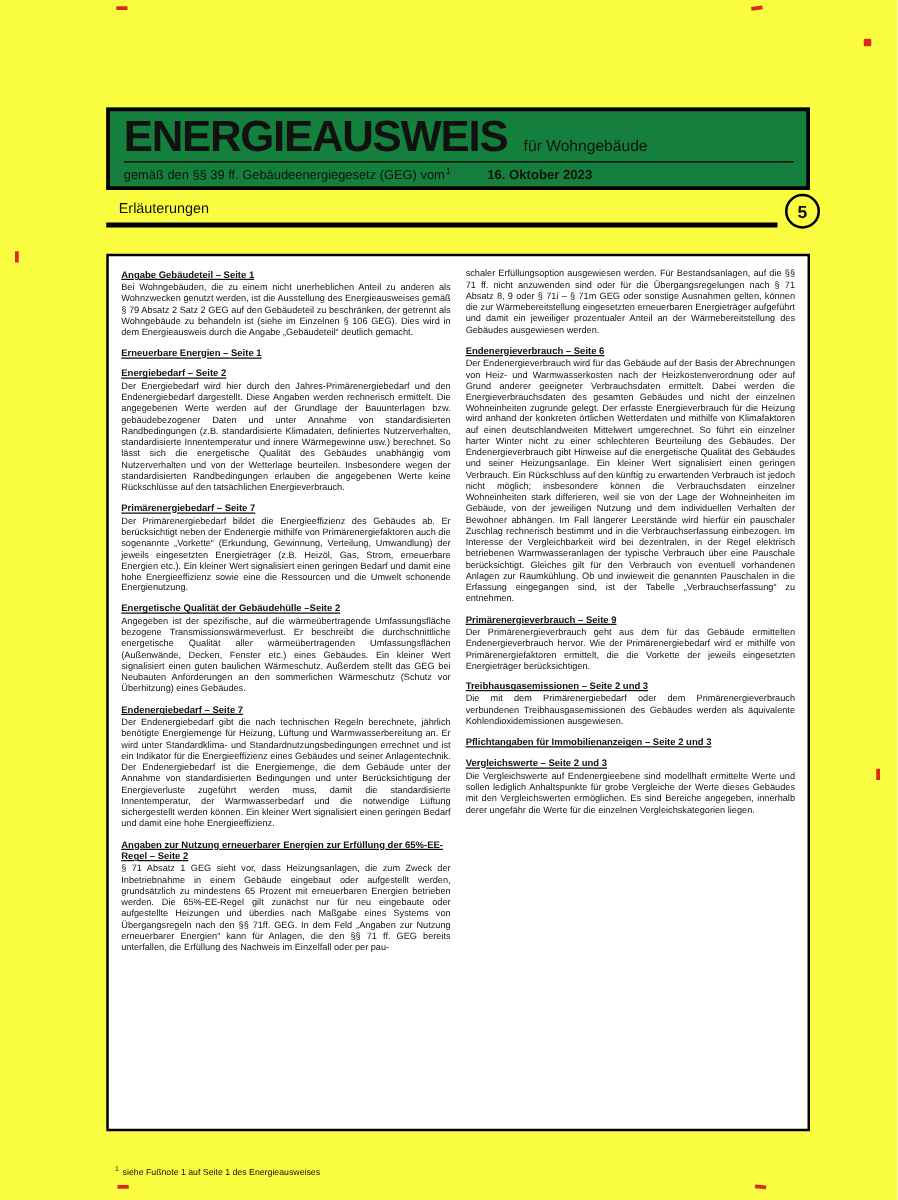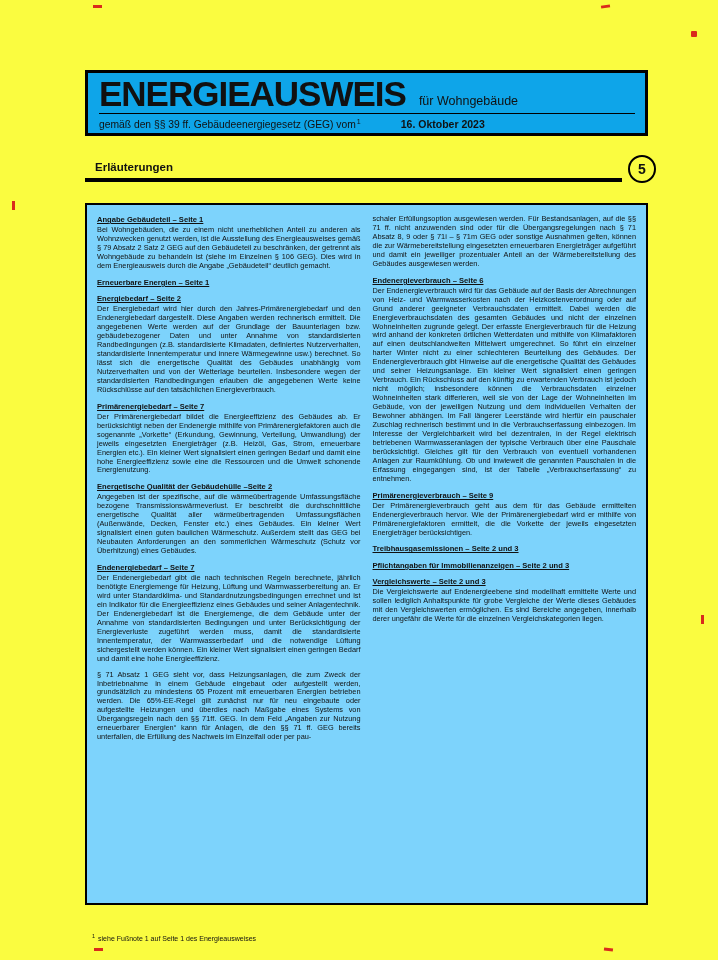--- a/index.html
+++ b/index.html
@@ -7,48 +7,48 @@
   body {
     position:relative;
     background:#fafc40;
     font-family:"Liberation Sans", sans-serif;
     color:#111;
     overflow:hidden;
   }
 
   
   .header-box {
-    position:absolute; left:85px; top:70px; width:563px; height:66px;
-    background:#0ea5e9; border:3px solid #000;
+    position:absolute; left:85px; top:86px; width:563px; height:66px;
+    background:#15803d; border:3px solid #000;
     padding:3px 10px 3px 11px;
   }
   .title-row {
     display:flex; align-items:flex-end; gap:13px;
     border-bottom:1px solid #000; padding-bottom:2px;
   }
   .title { font-size:35px; font-weight:bold; letter-spacing:-1px; line-height:1; white-space:nowrap; }
   .subtitle { font-size:12.5px; font-weight:normal; padding-bottom:3px; white-space:nowrap; }
   .law-row { display:flex; align-items:baseline; font-size:10.3px; margin-top:4px; }
   .law-row sup { font-size:7px; vertical-align:super; margin-left:1px; }
-  .date { font-weight:bold; margin-left:40px; font-size:10.5px; }
+  .date { font-weight:bold; margin-left:29px; font-size:10.5px; }
 
   
-  .section-label { position:absolute; left:95px; top:161px; font-size:11.5px; font-weight:bold; }
+  .section-label { position:absolute; left:95px; top:161px; font-size:11.5px; font-weight:normal; }
   .thick-rule { position:absolute; left:85px; top:178px; width:537px; height:4px; background:#000; }
   .page-circle {
     position:absolute; left:628px; top:155px; width:28px; height:28px;
     border:2.5px solid #000; border-radius:50%;
     display:flex; align-items:center; justify-content:center;
     font-size:14px; font-weight:bold;
   }
 
   
   .content-box {
     position:absolute; left:85px; top:203px; width:563px; height:702px;
-    background:#7dd3fc; border:2.5px solid #000;
+    background:#ffffff; border:2.5px solid #000;
     padding:10px 10px 8px 10px;
     display:flex; gap:12px;
   }
   .col { width:265px; }
   .section { margin-bottom:7px; }
   .sec-heading {
     font-size:7.6px; font-weight:bold; text-decoration:underline;
     line-height:1.25; margin-bottom:1.5px;
   }
   .sec-body {
@@ -113,38 +113,40 @@
       </div>
       <div class="section">
         <div class="sec-heading">Energetische Qualität der Gebäudehülle –Seite 2</div>
         <div class="sec-body">Angegeben ist der spezifische, auf die wärmeübertragende Umfassungsfläche bezogene Transmissionswärmeverlust. Er beschreibt die durchschnittliche energetische Qualität aller wärmeübertragenden Umfassungsflächen (Außenwände, Decken, Fenster etc.) eines Gebäudes. Ein kleiner Wert signalisiert einen guten baulichen Wärmeschutz. Außerdem stellt das GEG bei Neubauten Anforderungen an den sommerlichen Wärmeschutz (Schutz vor Überhitzung) eines Gebäudes.</div>
       </div>
       <div class="section">
         <div class="sec-heading">Endenergiebedarf – Seite 7</div>
         <div class="sec-body">Der Endenergiebedarf gibt die nach technischen Regeln berechnete, jährlich benötigte Energiemenge für Heizung, Lüftung und Warmwasserbereitung an. Er wird unter Standardklima- und Standardnutzungsbedingungen errechnet und ist ein Indikator für die Energieeffizienz eines Gebäudes und seiner Anlagentechnik. Der Endenergiebedarf ist die Energiemenge, die dem Gebäude unter der Annahme von standardisierten Bedingungen und unter Berücksichtigung der Energieverluste zugeführt werden muss, damit die standardisierte Innentemperatur, der Warmwasserbedarf und die notwendige Lüftung sichergestellt werden können. Ein kleiner Wert signalisiert einen geringen Bedarf und damit eine hohe Energieeffizienz.</div>
       </div>
       <div class="section">
+        <div class="sec-heading">Angaben zur Nutzung erneuerbarer Energien zur Erfüllung der 65%-EE-Regel – Seite 2</div>
         <div class="sec-body">§ 71 Absatz 1 GEG sieht vor, dass Heizungsanlagen, die zum Zweck der Inbetriebnahme in einem Gebäude eingebaut oder aufgestellt werden, grundsätzlich zu mindestens 65 Prozent mit erneuerbaren Energien betrieben werden. Die 65%-EE-Regel gilt zunächst nur für neu eingebaute oder aufgestellte Heizungen und überdies nach Maßgabe eines Systems von Übergangsregeln nach den §§ 71ff. GEG. In dem Feld „Angaben zur Nutzung erneuerbarer Energien“ kann für Anlagen, die den §§ 71 ff. GEG bereits unterfallen, die Erfüllung des Nachweis im Einzelfall oder per pau-</div>
       </div>
     </div>
 
     <div class="col">
       <div class="section">
         <div class="sec-body">schaler Erfüllungsoption ausgewiesen werden. Für Bestandsanlagen, auf die §§ 71 ff. nicht anzuwenden sind oder für die Übergangsregelungen nach § 71 Absatz 8, 9 oder § 71i – § 71m GEG oder sonstige Ausnahmen gelten, können die zur Wärmebereitstellung eingesetzten erneuerbaren Energieträger aufgeführt und damit ein jeweiliger prozentualer Anteil an der Wärmebereitstellung des Gebäudes ausgewiesen werden.</div>
       </div>
       <div class="section">
         <div class="sec-heading">Endenergieverbrauch – Seite 6</div>
         <div class="sec-body">Der Endenergieverbrauch wird für das Gebäude auf der Basis der Abrechnungen von Heiz- und Warmwasserkosten nach der Heizkostenverordnung oder auf Grund anderer geeigneter Verbrauchsdaten ermittelt. Dabei werden die Energieverbrauchsdaten des gesamten Gebäudes und nicht der einzelnen Wohneinheiten zugrunde gelegt. Der erfasste Energieverbrauch für die Heizung wird anhand der konkreten örtlichen Wetterdaten und mithilfe von Klimafaktoren auf einen deutschlandweiten Mittelwert umgerechnet. So führt ein einzelner harter Winter nicht zu einer schlechteren Beurteilung des Gebäudes. Der Endenergieverbrauch gibt Hinweise auf die energetische Qualität des Gebäudes und seiner Heizungsanlage. Ein kleiner Wert signalisiert einen geringen Verbrauch. Ein Rückschluss auf den künftig zu erwartenden Verbrauch ist jedoch nicht möglich; insbesondere können die Verbrauchsdaten einzelner Wohneinheiten stark differieren, weil sie von der Lage der Wohneinheiten im Gebäude, von der jeweiligen Nutzung und dem individuellen Verhalten der Bewohner abhängen. Im Fall längerer Leerstände wird hierfür ein pauschaler Zuschlag rechnerisch bestimmt und in die Verbrauchserfassung einbezogen. Im Interesse der Vergleichbarkeit wird bei dezentralen, in der Regel elektrisch betriebenen Warmwasseranlagen der typische Verbrauch über eine Pauschale berücksichtigt. Gleiches gilt für den Verbrauch von eventuell vorhandenen Anlagen zur Raumkühlung. Ob und inwieweit die genannten Pauschalen in die Erfassung eingegangen sind, ist der Tabelle „Verbrauchserfassung“ zu entnehmen.</div>
       </div>
       <div class="section">
         <div class="sec-heading">Primärenergieverbrauch – Seite 9</div>
         <div class="sec-body">Der Primärenergieverbrauch geht aus dem für das Gebäude ermittelten Endenergieverbrauch hervor. Wie der Primärenergiebedarf wird er mithilfe von Primärenergiefaktoren ermittelt, die die Vorkette der jeweils eingesetzten Energieträger berücksichtigen.</div>
       </div>
       <div class="section">
         <div class="sec-heading">Treibhausgasemissionen – Seite 2 und 3</div>
+        <div class="sec-body">Die mit dem Primärenergiebedarf oder dem Primärenergieverbrauch verbundenen Treibhausgasemissionen des Gebäudes werden als äquivalente Kohlendioxidemissionen ausgewiesen.</div>
       </div>
       <div class="section">
         <div class="sec-heading">Pflichtangaben für Immobilienanzeigen – Seite 2 und 3</div>
       </div>
       <div class="section">
         <div class="sec-heading">Vergleichswerte – Seite 2 und 3</div>
         <div class="sec-body">Die Vergleichswerte auf Endenergieebene sind modellhaft ermittelte Werte und sollen lediglich Anhaltspunkte für grobe Vergleiche der Werte dieses Gebäudes mit den Vergleichswerten ermöglichen. Es sind Bereiche angegeben, innerhalb derer ungefähr die Werte für die einzelnen Vergleichskategorien liegen.</div>
       </div>
     </div>
 

